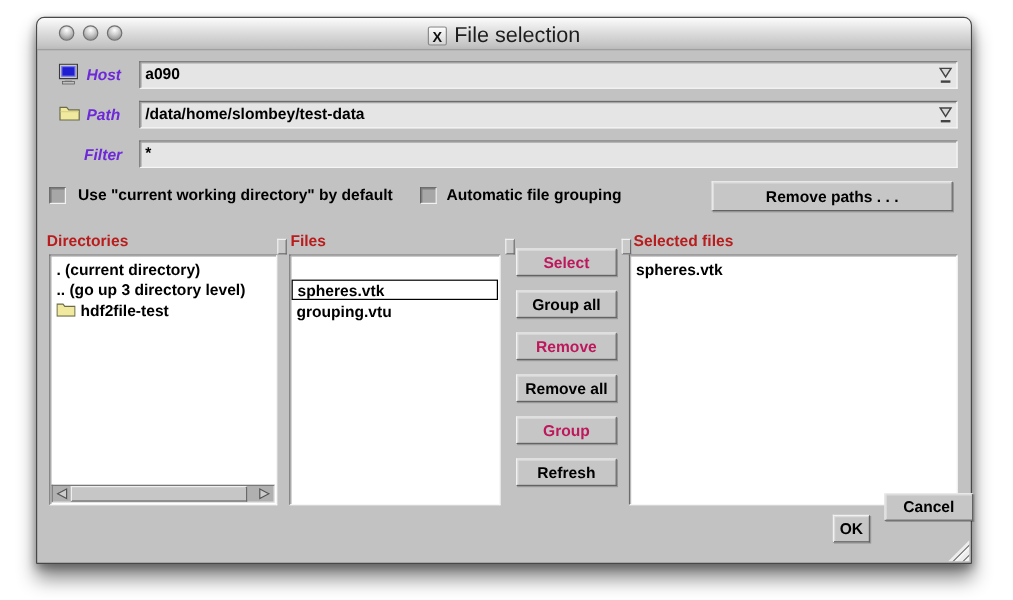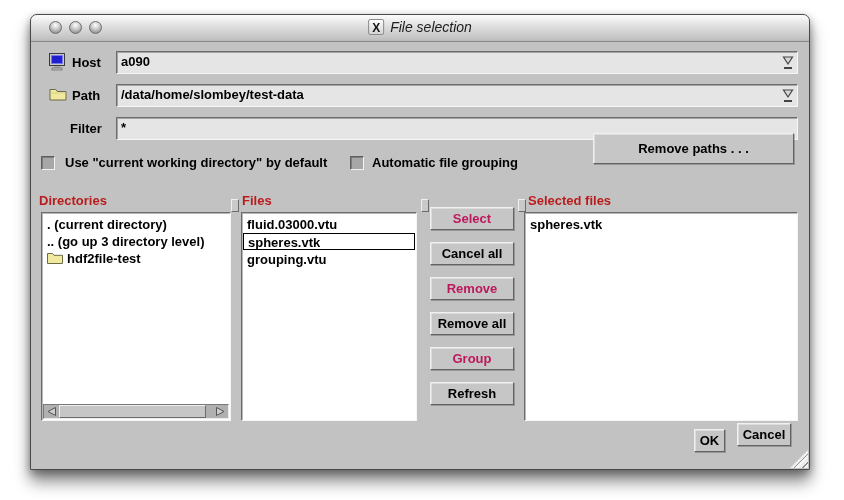--- a/index.html
+++ b/index.html
@@ -13,28 +13,28 @@
             background:linear-gradient(#fbfbfb,#dedede 45%,#c3c3c3 90%,#b9b9b9);
             border-bottom:1px solid #8a8a8a;}
   .tl-btn{position:absolute;top:6px;width:13px;height:13px;border-radius:50%;
           background:radial-gradient(circle at 50% 28%,#fefefe,#cfcfcf 40%,#909090 85%,#7c7c7c);
           border:1px solid #6f6f6f;box-sizing:border-box;}
   .title-wrap{position:absolute;left:50%;top:4px;transform:translateX(-50%);
               display:flex;align-items:center;gap:6px;}
   .x11icon{display:inline-block;width:16px;height:16px;line-height:16px;text-align:center;
            background:linear-gradient(#fdfdfd,#d4d4d4);border:1px solid #8a8a8a;border-radius:2px;
            font-weight:700;font-size:12px;color:#111;box-sizing:border-box;}
-  .title-text{font-size:14px;color:#1d1d1d;font-style:italic;}
+  .title-text{font-size:18px;color:#1d1d1d;}
   
   .sunken{background:#e5e5e5;border:1px solid;border-color:#6c6c6c #f6f6f6 #f6f6f6 #6c6c6c;
           box-shadow:inset 1px 1px 0 rgba(0,0,0,.28);box-sizing:border-box;}
   .raised{background:#c6c6c6;border:1px solid;border-color:#f1f1f1 #636363 #636363 #f1f1f1;
           box-shadow:inset 1px 1px 0 #dcdcdc,1px 1px 0 rgba(0,0,0,.22);box-sizing:border-box;}
   
-  .flabel{position:absolute;font-size:13px;font-weight:700;color:#000000;line-height:20px;}
+  .flabel{position:absolute;font-size:13px;font-weight:700;color:#6d28d9;line-height:20px;font-style:italic;}
   .field{position:absolute;height:23px;}
   .fvalue{position:absolute;left:4px;top:2px;font-size:13px;font-weight:700;color:#000;white-space:nowrap;}
   .combo{position:absolute;right:2px;top:3px;width:14px;height:16px;}
   .checkbox{position:absolute;width:14px;height:14px;background:#a7a7a7;border:1px solid;
             border-color:#5f5f5f #f2f2f2 #f2f2f2 #5f5f5f;box-shadow:inset 1px 1px 0 rgba(0,0,0,.25);
             box-sizing:border-box;}
   .cblabel{position:absolute;font-size:13px;font-weight:700;color:#000;line-height:18px;white-space:nowrap;}
   .pushbtn{position:absolute;font-size:13px;font-weight:700;color:#000;display:flex;
            align-items:center;justify-content:center;}
   
@@ -117,21 +117,21 @@
 
     <span class="flabel" style="left:39px;top:104px">Filter</span>
     <div class="field sunken" style="left:85px;top:102px;width:682px">
       <span class="fvalue">*</span>
     </div>
 
     <span class="checkbox" style="left:10px;top:141px"></span>
     <span class="cblabel" style="left:34px;top:139px">Use "current working directory" by default</span>
     <span class="checkbox" style="left:319px;top:141px"></span>
     <span class="cblabel" style="left:341px;top:139px">Automatic file grouping</span>
-    <button class="pushbtn raised" style="left:562px;top:118px;width:201px;height:31px">Remove paths . . .</button>
+    <button class="pushbtn raised" style="left:562px;top:136px;width:201px;height:25px">Remove paths . . .</button>
 
     <span class="seclabel" style="left:8px;top:178px">Directories</span>
     <span class="seclabel" style="left:211px;top:178px">Files</span>
     <span class="seclabel" style="left:497px;top:178px">Selected files</span>
 
     <span class="grip" style="left:200px;top:184px"></span>
     <span class="grip" style="left:390px;top:184px"></span>
     <span class="grip" style="left:487px;top:184px"></span>
 
     <div class="list" style="left:10px;top:197px;width:190px;height:209px">
@@ -157,42 +157,39 @@
         <span class="sthumb"></span>
         <span class="sarrow right">
           <svg width="11" height="11" viewBox="0 0 11 11">
               <path d="M1.5 1.5 L9 5.5 L1.5 9.5 Z" fill="#cdcdcd" stroke="#555"></path>
             </svg>
         </span>
       </div>
     </div>
 
     <div class="list" style="left:210px;top:197px;width:176px;height:209px">
-      <div class="lrow" style="top:3px">
-        <span>fluid.03000.vtu</span>
-      </div>
       <div class="lrow current" style="top:20px">
         <span>spheres.vtk</span>
       </div>
       <div class="lrow" style="top:38px">
         <span>grouping.vtu</span>
       </div>
     </div>
 
     <button class="abtn raised disabled" style="top:192px">Select</button>
-    <button class="abtn raised" style="top:227px">Cancel all</button>
+    <button class="abtn raised" style="top:227px">Group all</button>
     <button class="abtn raised disabled" style="top:262px">Remove</button>
     <button class="abtn raised" style="top:297px">Remove all</button>
     <button class="abtn raised" style="top:367px">Refresh</button>
     <button class="abtn raised disabled" style="top:332px">Group</button>
 
     <div class="list" style="left:493px;top:197px;width:274px;height:209px">
       <div class="lrow" style="top:3px">
         <span>spheres.vtk</span>
       </div>
     </div>
 
     <button class="pushbtn raised" style="left:663px;top:414px;width:31px;height:23px">OK</button>
-    <button class="pushbtn raised" style="left:706px;top:408px;width:54px;height:23px">Cancel</button>
+    <button class="pushbtn raised" style="left:706px;top:396px;width:74px;height:23px">Cancel</button>
     <div class="resize-grip"></div>
 
   </div>
 </div>
 
 </body></html>

